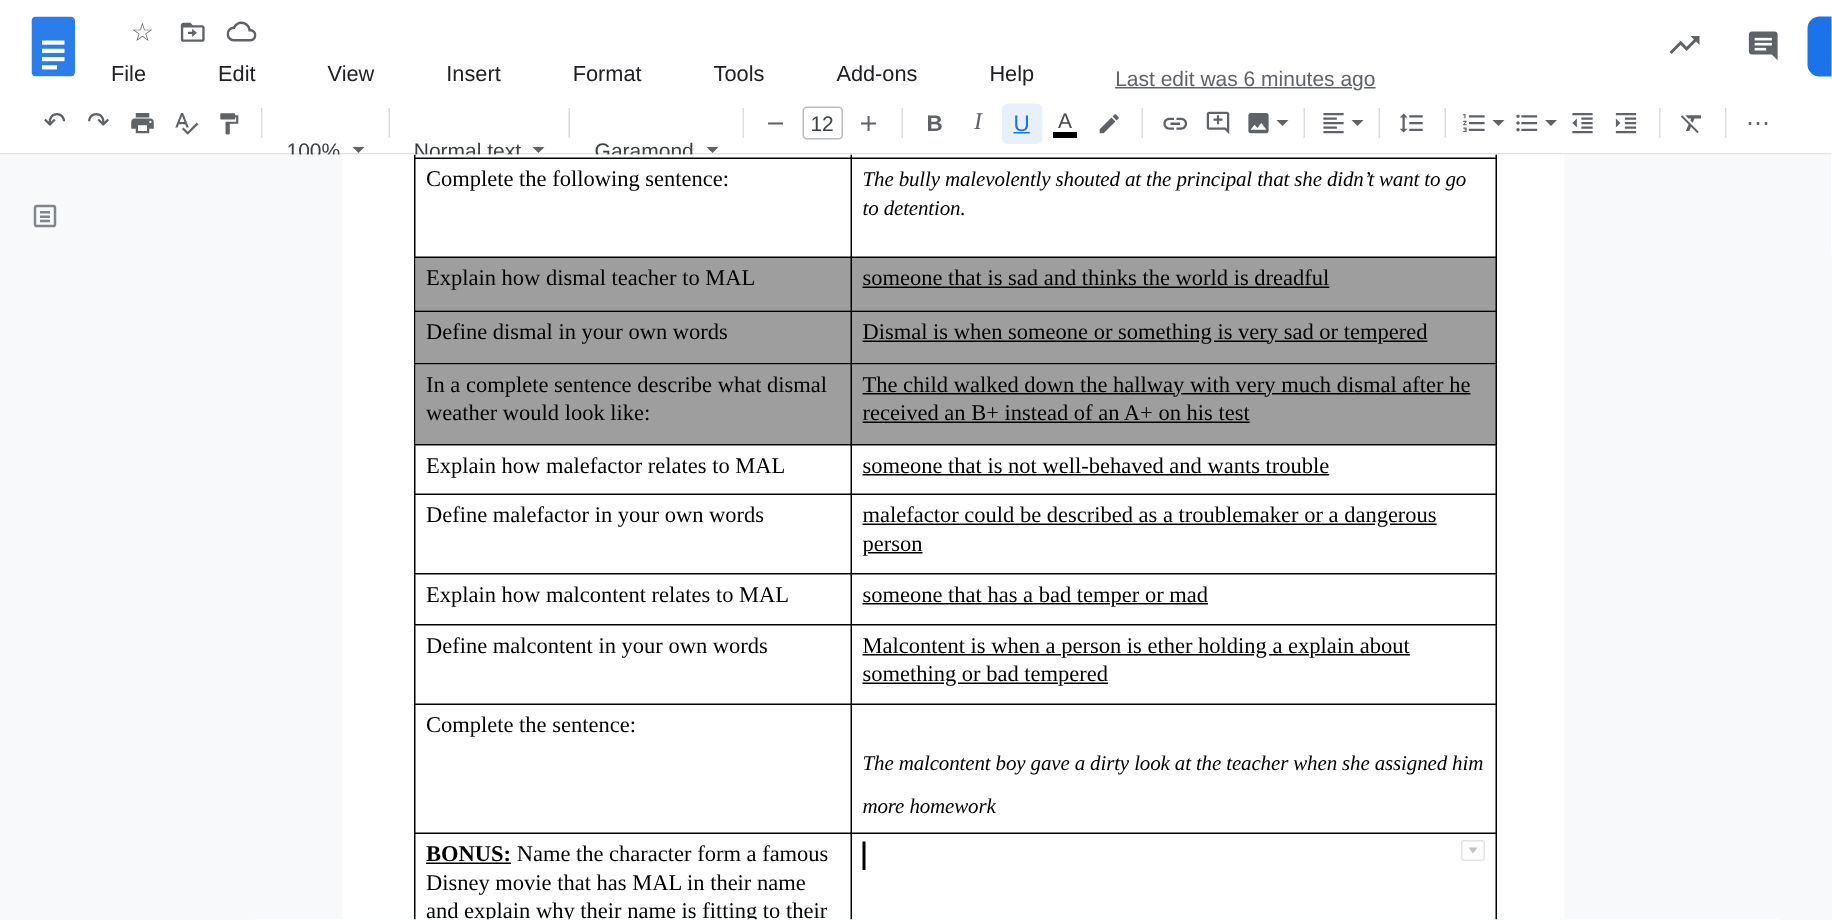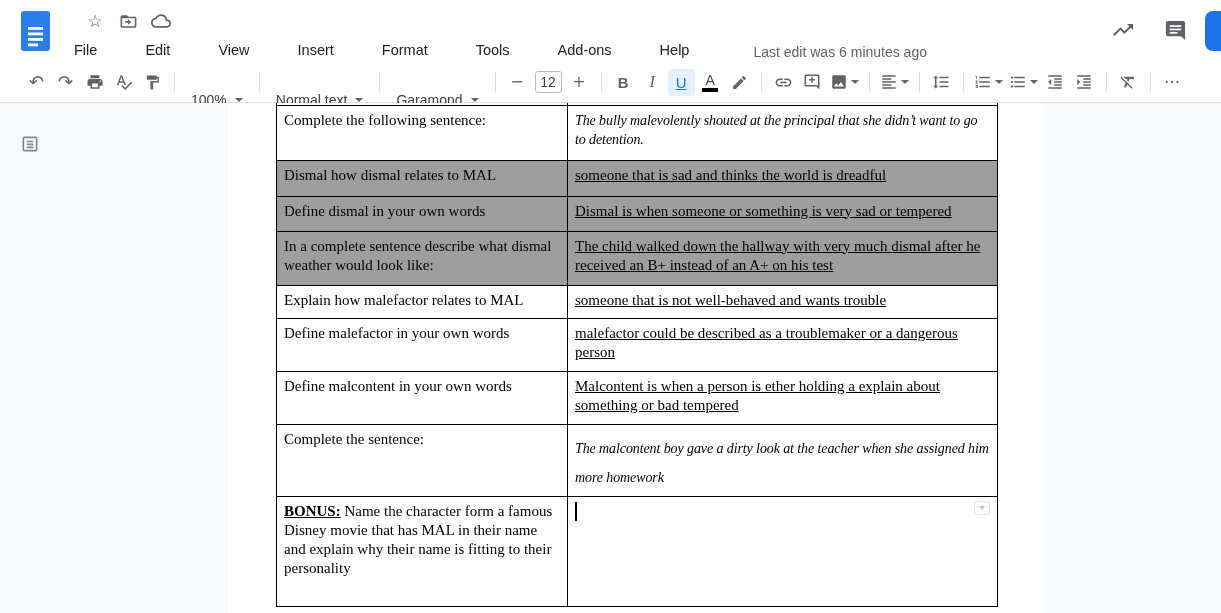--- a/index.html
+++ b/index.html
@@ -13,21 +13,21 @@
 
   
   .header { position:absolute; top:0; left:0; width:100%; height:62px; background:#fff; }
   .docs-logo { position:absolute; left:21px; top:11px; width:29px; height:40px; cursor:pointer; }
   .title-row { position:absolute; left:74px; top:9px; display:flex; align-items:center; }
   .doc-title { font-size:18px; color:#202124; white-space:nowrap; padding:1px 4px; border-radius:2px; }
   .title-icon-btn { margin-left:9px; width:24px; height:24px; display:flex; align-items:center; justify-content:center; border-radius:50%; color:#5f6368; }
   .star-glyph { font-size:17px; line-height:1; color:#5f6368; }
   .menu-row { position:absolute; left:66px; top:36px; height:24px; display:flex; align-items:flex-end;gap:32px; }
   .menu-item { font-size:14.5px; color:#202124; padding:2px 8px; border-radius:4px; cursor:pointer; }
-  .last-edit { margin-left:24px; font-size:14px; color:#5f6368; cursor:pointer; white-space:nowrap; }
+  .last-edit { margin-left:14px; font-size:14px; color:#5f6368; text-decoration:underline; cursor:pointer; white-space:nowrap; }
   .insights-btn { position:absolute; right:78px; top:10px; width:40px; height:40px; display:flex; align-items:center; justify-content:center; border-radius:50%; }
   .comments-btn { position:absolute; right:26px; top:10px; width:40px; height:40px; display:flex; align-items:center; justify-content:center; border-radius:50%; }
   .share-pill { position:absolute; right:-12px; top:11px; width:28px; height:40px; background:#1a73e8; border-radius:8px; }
 
   
   .toolbar {
     position:absolute; top:62px; left:0; width:100%; height:41px; background:#fff;
     border-bottom:1px solid #e0e0e0; display:flex; align-items:center;
     padding-left:22px; white-space:nowrap;
   }
@@ -55,21 +55,21 @@
   .outline-btn { position:absolute; left:18px; top:29px; width:24px; height:24px; display:flex; align-items:center; justify-content:center; border-radius:4px; cursor:pointer; }
   .paper { position:absolute; left:228px; top:0; width:815px; height:510px; background:#fff; }
 
   table.doc-table { position:absolute; left:48px; top:0; border-collapse:collapse; table-layout:fixed;
                     width:721px; font-family:"Liberation Serif", serif; font-size:15px; color:#000; }
   .doc-table td { border:1px solid #000; vertical-align:top; padding:5px 8px 2px 7px; line-height:19px; overflow:hidden; }
   tr.partial td { border-top:none; padding:0; height:2px; }
   tr.shaded td { background:#9e9e9e; }
   td.ans-u { text-decoration:underline; }
   td.ans-i { font-style:italic; font-size:14px; letter-spacing:-0.1px; }
-  td.ans-spaced { line-height:29px; padding-top:9px; }
+  td.ans-spaced { line-height:29px; padding-top:25px; }
   .bonus-prefix { font-weight:bold; text-decoration:underline; }
   td.bonus-answer { position:relative; }
   .cursor { display:inline-block; width:2px; height:19px; background:#000; vertical-align:text-bottom;
             animation:blink 1.1s steps(1) infinite; }
   @keyframes blink { 50% { opacity:0; } }
   .cell-dd { position:absolute; top:4px; right:7px; width:16px; height:14px; background:#fdfdfd;
              border:1px solid #e3e3e3; border-radius:2px; display:flex; align-items:center; justify-content:center; cursor:pointer; }
   .cell-dd .caret { border-top-color:#c0c4c8; border-left-width:3.5px; border-right-width:3.5px; border-top-width:4px; }
 </style>
 </head>
@@ -297,27 +297,27 @@
           <col style="width:291px">
           <col style="width:430px">
         </colgroup>
 
       <tbody>
           <tr class="partial">
         <td></td>
         <td></td>
       </tr>
 
-      <tr style="height:55px">
+      <tr style="height:66px">
         <td>Complete the following sentence:</td>
         <td class="ans-i">The bully malevolently shouted at the principal that she didn’t want to go to detention.</td>
       </tr>
 
       <tr class="shaded" style="height:36px">
-        <td>Dismal how dismal relates to MAL</td>
+        <td>Explain how dismal teacher to MAL</td>
         <td class="ans-u">someone that is sad and thinks the world is dreadful</td>
       </tr>
 
       <tr class="shaded" style="height:35px">
         <td>Define dismal in your own words</td>
         <td class="ans-u">Dismal is when someone or something is very sad or tempered</td>
       </tr>
 
       <tr class="shaded" style="height:54px">
         <td>In a complete sentence describe what dismal weather would look like:</td>
@@ -327,20 +327,24 @@
       <tr style="height:33px">
         <td>Explain how malefactor relates to MAL</td>
         <td class="ans-u">someone that is not well-behaved and wants trouble</td>
       </tr>
 
       <tr style="height:53px">
         <td>Define malefactor in your own words</td>
         <td class="ans-u">malefactor could be described as a troublemaker or a dangerous person</td>
       </tr>
 
+      <tr style="height:34px">
+        <td>Explain how malcontent relates to MAL</td>
+        <td class="ans-u">someone that has a bad temper or mad</td>
+      </tr>
 
       <tr style="height:53px">
         <td>Define malcontent in your own words</td>
         <td class="ans-u">Malcontent is when a person is ether holding a explain about something or bad tempered</td>
       </tr>
 
       <tr style="height:72px">
         <td>Complete the sentence:</td>
         <td class="ans-i ans-spaced">The malcontent boy gave a dirty look at the teacher when she assigned him more homework</td>
       </tr>

